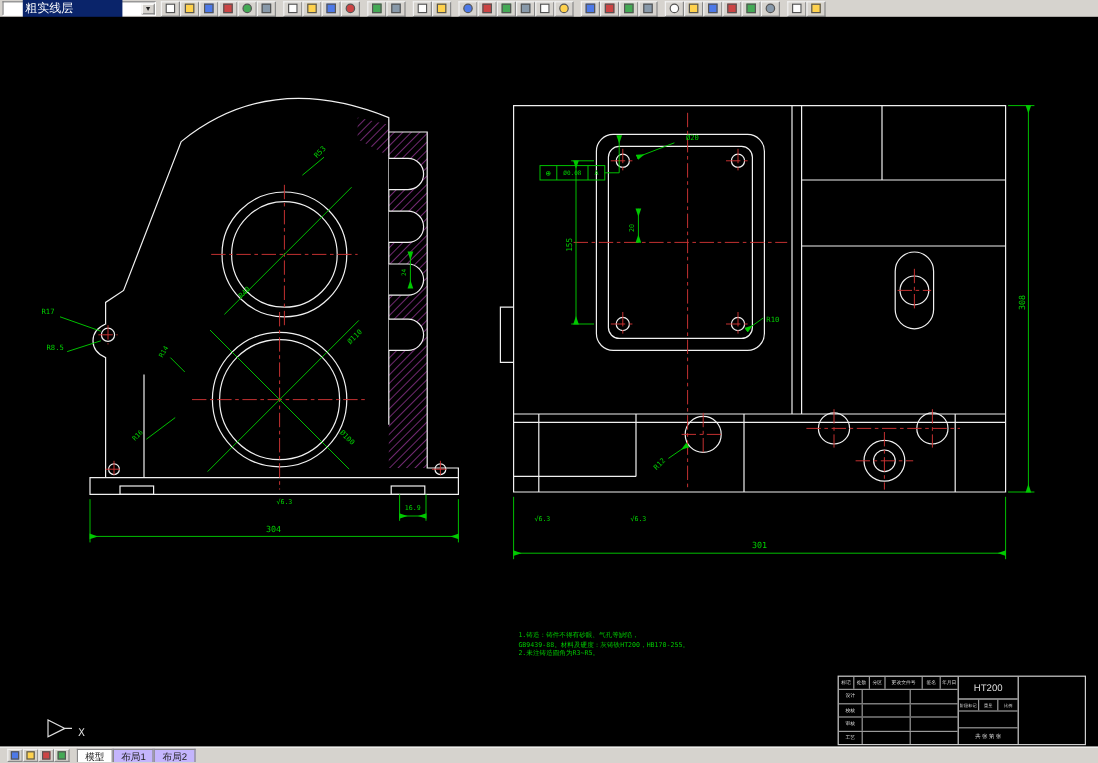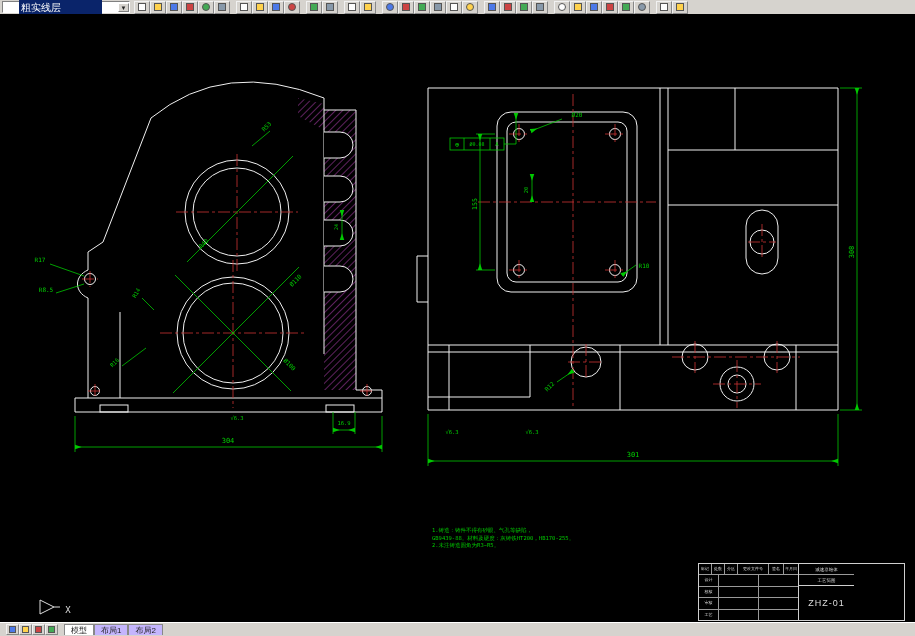--- a/index.html
+++ b/index.html
@@ -366,24 +366,29 @@
         <div class="tb-cell w20">审核</div>
         <div class="tb-cell w40"></div>
         <div class="tb-cell wfill"></div>
       </div>
       <div class="tb-row tb-rrow">
         <div class="tb-cell w20">工艺</div>
         <div class="tb-cell w40"></div>
         <div class="tb-cell wfill"></div>
       </div>
     </div>
-    <div class="tb-right">
-      <div class="tb-name">减速器箱体</div>
-      <div class="tb-sub">工艺简图</div>
-      <div class="tb-code">ZHZ-01</div>
+    <div class="tb-mid">
+      <div class="tb-mat">HT200</div>
+      <div class="tb-miscrow">
+        <div class="tb-misc">阶段标记</div>
+        <div class="tb-misc">重量</div>
+        <div class="tb-misc">比例</div>
+      </div>
+      <div class="tb-emptyrow"></div>
+      <div class="tb-sheet">共 张 第 张</div>
     </div>
   </div>
 </div>
 
 <div class="statusbar">
   <div class="sheet-tabs" id="status-buttons">
       <div class="sbtn">
         <span class="glyph gC"></span>
       </div>
       <div class="sbtn">

